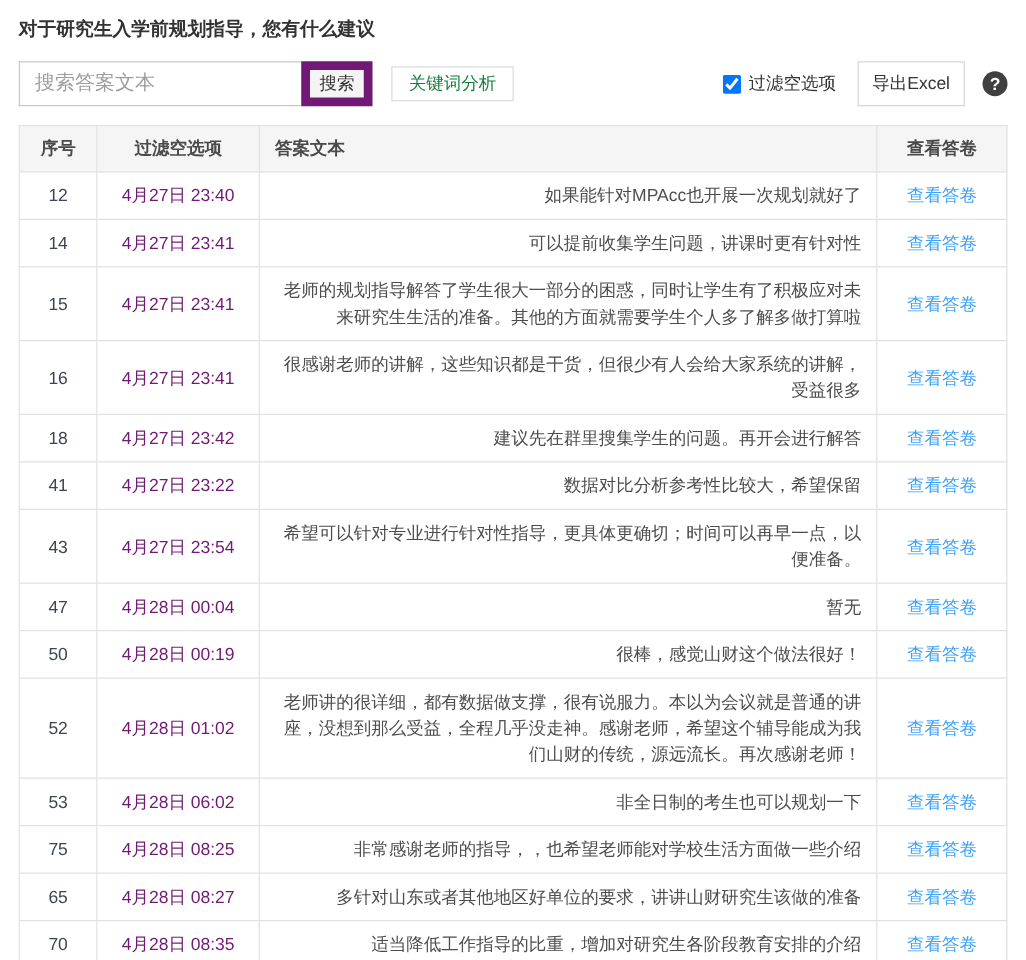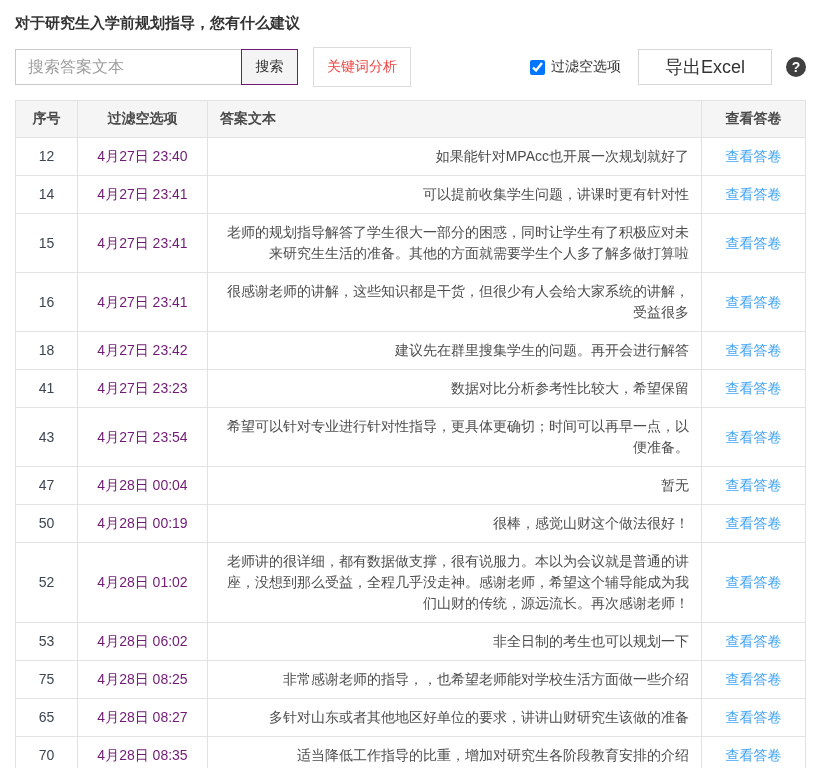--- a/index.html
+++ b/index.html
@@ -21,37 +21,37 @@
   .search-input {
     width: 226px; height: 36px;
     border: 1px solid #c9c9c9; border-right: none;
     padding: 12px 12px; font-size: 16px; color: #333;
     outline: none; border-radius: 0;
     font-family: "Liberation Sans", "DejaVu Sans", sans-serif;
   }
   .search-input::placeholder { color: #9e9e9e; }
   .search-btn {
     height: 36px; width: 57px;
-    border: 1px solid #701a75; background: #f4f4f4;
+    border: 7px solid #701a75; background: #f4f4f4;
     font-size: 14px; color: #333; cursor: pointer;
     font-family: "Liberation Sans", "DejaVu Sans", sans-serif;
   }
   .keyword-btn {
-    margin-left: 15px; height: 40px; padding: 0 13px;
+    margin-left: 15px; height: 28px; padding: 0 13px;
     background: #fff; border: 1px solid #dcdcdc;
-    color: #ef4444; font-size: 14px; cursor: pointer;
+    color: #15803d; font-size: 14px; cursor: pointer;
     font-family: "Liberation Sans", "DejaVu Sans", sans-serif;
   }
   .toolbar-right { margin-left: auto; display: flex; align-items: center; }
   .filter-checkbox { width: 15px; height: 15px; margin: 0; }
   .filter-label { font-size: 14px; color: #333; margin-left: 6px; }
   .export-btn {
-    margin-left: 17px; height: 36px; padding: 0 26px;
+    margin-left: 17px; height: 36px; padding: 0 11px;
     background: #fff; border: 1px solid #d7d7d7;
-    color: #333; font-size: 18px; cursor: pointer;
+    color: #333; font-size: 14px; cursor: pointer;
     font-family: "Liberation Sans", "DejaVu Sans", sans-serif;
   }
   .help-icon {
     margin-left: 14px; width: 20px; height: 20px; border-radius: 50%;
     background: #404040; color: #fff; font-weight: bold; font-size: 14px;
     display: flex; align-items: center; justify-content: center;
     cursor: pointer; user-select: none;
   }
 
   table.answers {
@@ -147,21 +147,21 @@
     <td class="cell-index">18</td>
     <td class="cell-time">4月27日 23:42</td>
     <td class="cell-answer">建议先在群里搜集学生的问题。再开会进行解答</td>
     <td class="cell-view">
       <a class="view-link">查看答卷</a>
     </td>
   </tr>
 
   <tr>
     <td class="cell-index">41</td>
-    <td class="cell-time">4月27日 23:23</td>
+    <td class="cell-time">4月27日 23:22</td>
     <td class="cell-answer">数据对比分析参考性比较大，希望保留</td>
     <td class="cell-view">
       <a class="view-link">查看答卷</a>
     </td>
   </tr>
 
   <tr>
     <td class="cell-index">43</td>
     <td class="cell-time">4月27日 23:54</td>
     <td class="cell-answer">希望可以针对专业进行针对性指导，更具体更确切；时间可以再早一点，以便准备。</td>

